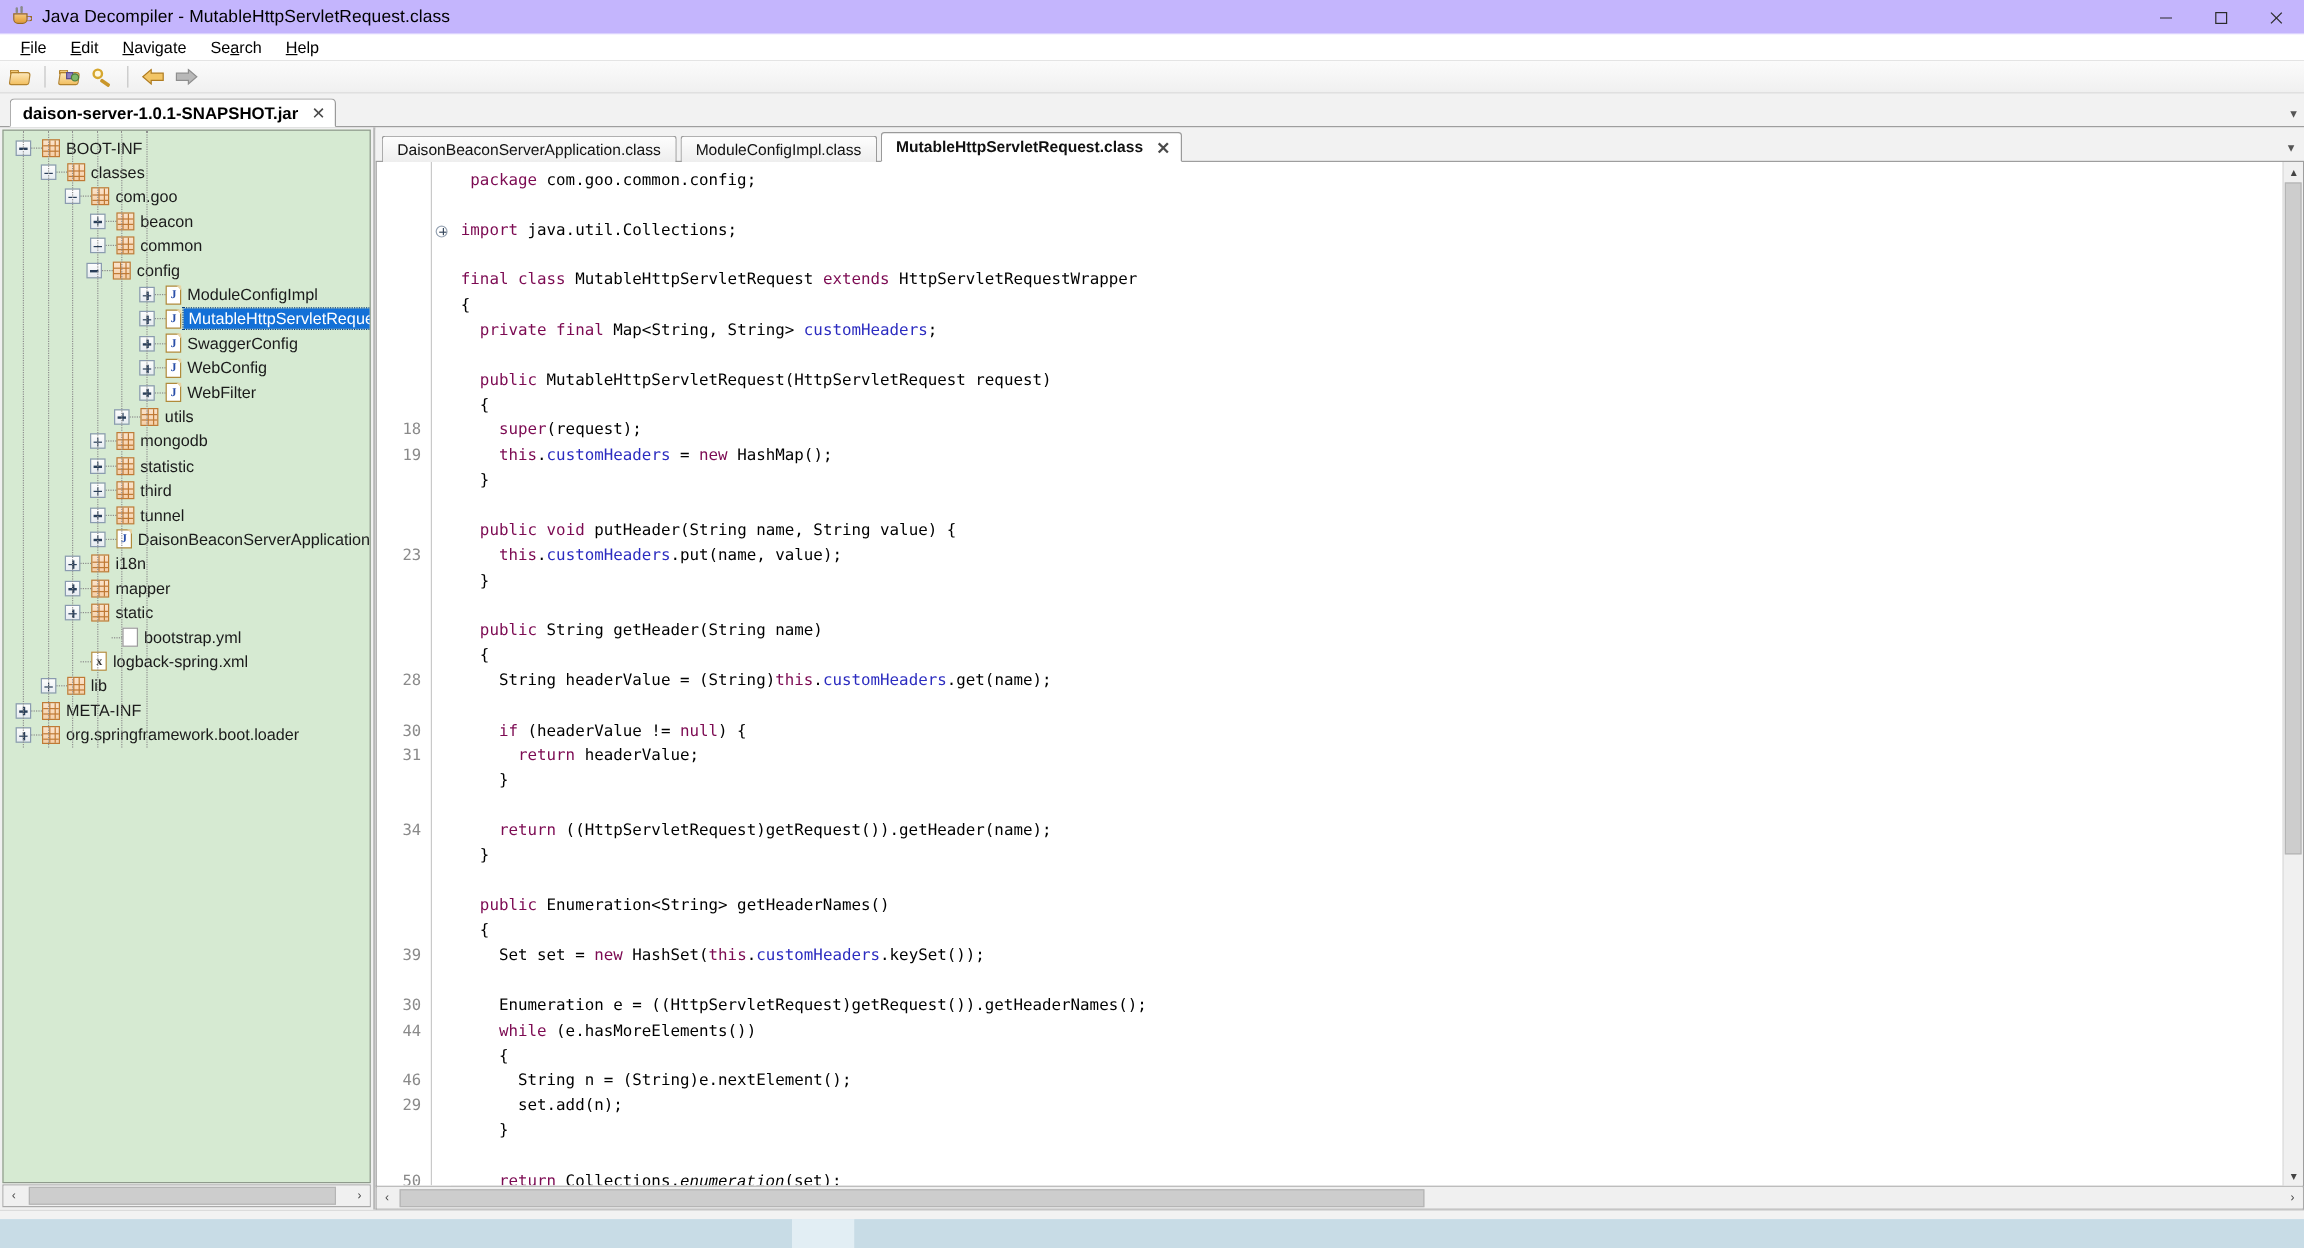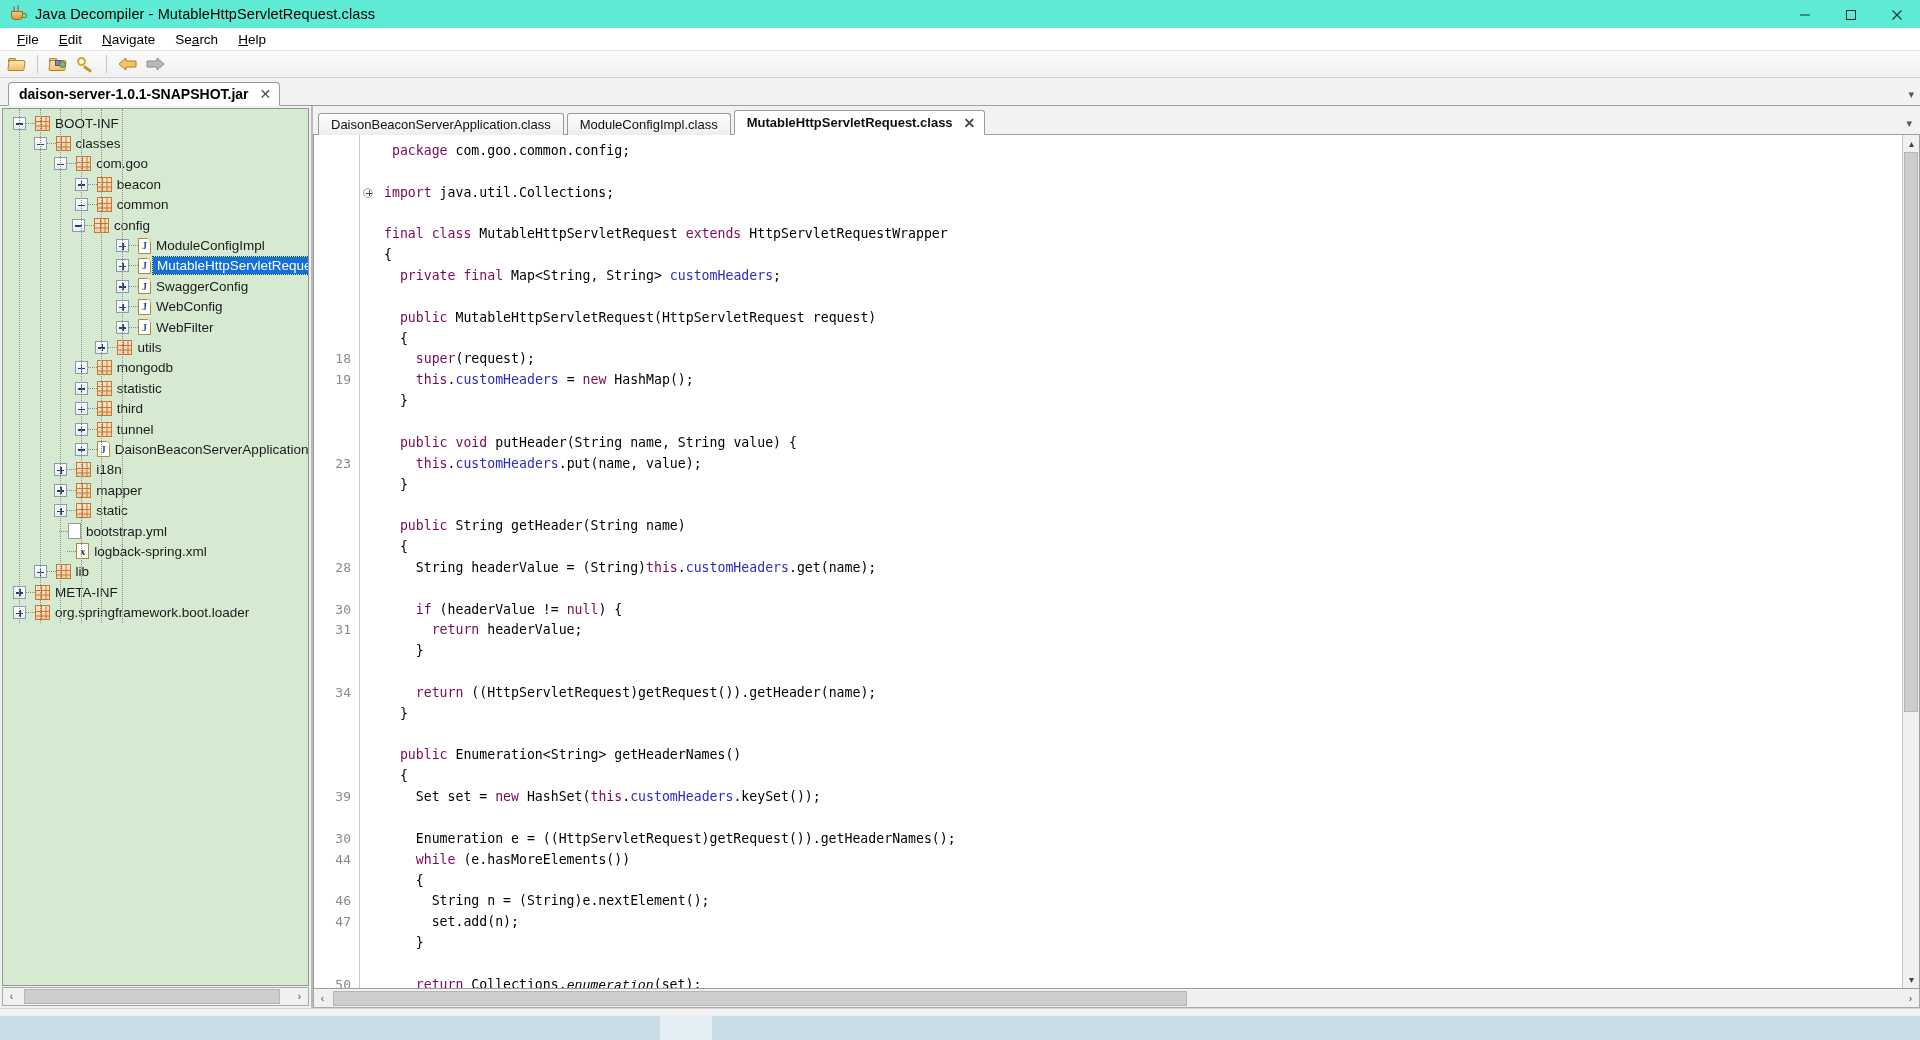--- a/index.html
+++ b/index.html
@@ -7,21 +7,21 @@
     margin: 0; padding: 0;
     width: 1920px; height: 1040px;
     overflow: hidden;
     background: #ffffff;
     font-family: "Liberation Sans", sans-serif;
   }
 
   
   #titlebar {
     height: 29px;
-    background: #5eead4;
+    background: #c4b5fd;
     display: flex;
     align-items: center;
     position: relative;
     border-bottom: 1px solid #ffffff;
   }
   #app-icon {
     width: 18px; height: 18px;
     margin-left: 9px; margin-right: 8px;
     position: relative;
     flex: none;
@@ -706,21 +706,21 @@
             <div class="dots"></div>
             <div class="pkg-icon"></div>
             <span class="lbl">mapper</span>
           </div>
           <div class="row" style="padding-left: 51.2px;">
             <div class="toggle plus"></div>
             <div class="dots"></div>
             <div class="pkg-icon"></div>
             <span class="lbl">static</span>
           </div>
-          <div class="row" style="padding-left: 43px;">
+          <div class="row" style="padding-left: 29px; margin-left: 48px;">
             <div class="toggle none"></div>
             <div class="dots"></div>
             <div class="file-icon"></div>
             <span class="lbl">bootstrap.yml</span>
           </div>
           <div class="row" style="padding-left: 51.2px;">
             <div class="toggle none"></div>
             <div class="dots"></div>
             <div class="file-icon xml">x</div>
             <span class="lbl">logback-spring.xml</span>
@@ -807,21 +807,21 @@
             <div class="ln"></div>
             <div class="ln"></div>
             <div class="ln"></div>
             <div class="ln"></div>
             <div class="ln">39</div>
             <div class="ln"></div>
             <div class="ln">30</div>
             <div class="ln">44</div>
             <div class="ln"></div>
             <div class="ln">46</div>
-            <div class="ln">47</div>
+            <div class="ln">29</div>
             <div class="ln"></div>
             <div class="ln"></div>
             <div class="ln">50</div>
           </div>
         <div id="fold-col">
             <div style="height: 20.85px;"></div>
             <div style="height: 20.85px;"></div>
             <div style="height: 20.85px;">
               <div class="fold-plus" style="margin-top: 5px;"></div>
             </div>

